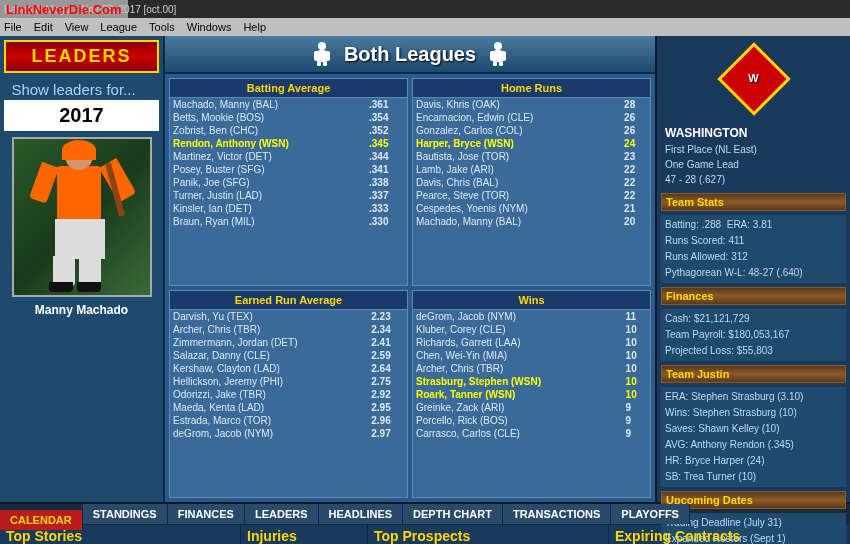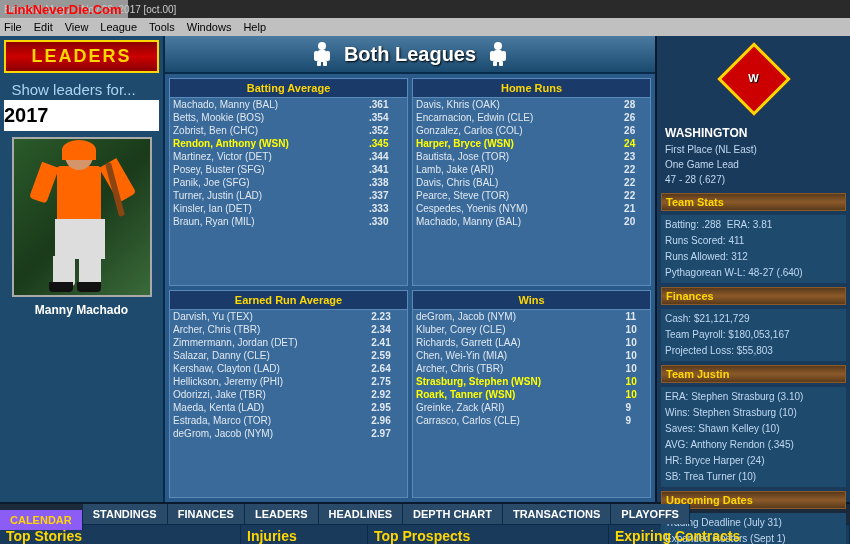--- a/index.html
+++ b/index.html
@@ -62,21 +62,21 @@
       color: #aad4f0;
       font-size: 15px;
       margin: 4px 16px 2px 0;
     }
     .year-display {
       background: #fff;
       color: #000;
       font-size: 20px;
       font-weight: bold;
       width: 100%;
-      text-align: left;
+      text-align: center;
       padding: 4px 0;
       margin-bottom: 6px;
     }
     .player-photo {
       width: 140px;
       height: 160px;
       background: linear-gradient(135deg, #2a5a2a 0%, #1a3a1a 50%, #3a6a3a 100%);
       display: flex;
       align-items: center;
       justify-content: center;
@@ -209,21 +209,21 @@
       background: #2a4a6a;
       color: #fff;
       font-weight: bold;
       font-size: 11px;
       display: flex;
       align-items: center;
       cursor: pointer;
       border-right: 1px solid #0a2a4a;
     }
     .nav-btn.active {
-      background: #8b5cf6;
+      background: #b91c1c;
       color: #ffd700;
       margin-top: 12px;
     }
     
     .bottom-info {
       height: 44px;
       background: #1a3a5c;
       display: flex;
       border-top: 1px solid #0a2a4a;
     }
@@ -617,20 +617,24 @@
               </tr>
           <tr>
                 <td class="highlighted">Roark, Tanner (WSN)</td>
                 <td class="highlighted">10</td>
               </tr>
           <tr>
                 <td>Greinke, Zack (ARI)</td>
                 <td>9</td>
               </tr>
           <tr>
+                <td>Porcello, Rick (BOS)</td>
+                <td>9</td>
+              </tr>
+          <tr>
                 <td>Carrasco, Carlos (CLE)</td>
                 <td>9</td>
               </tr>
         </tbody>
           </table>
       </div>
 
     </div>
   </div>
 

